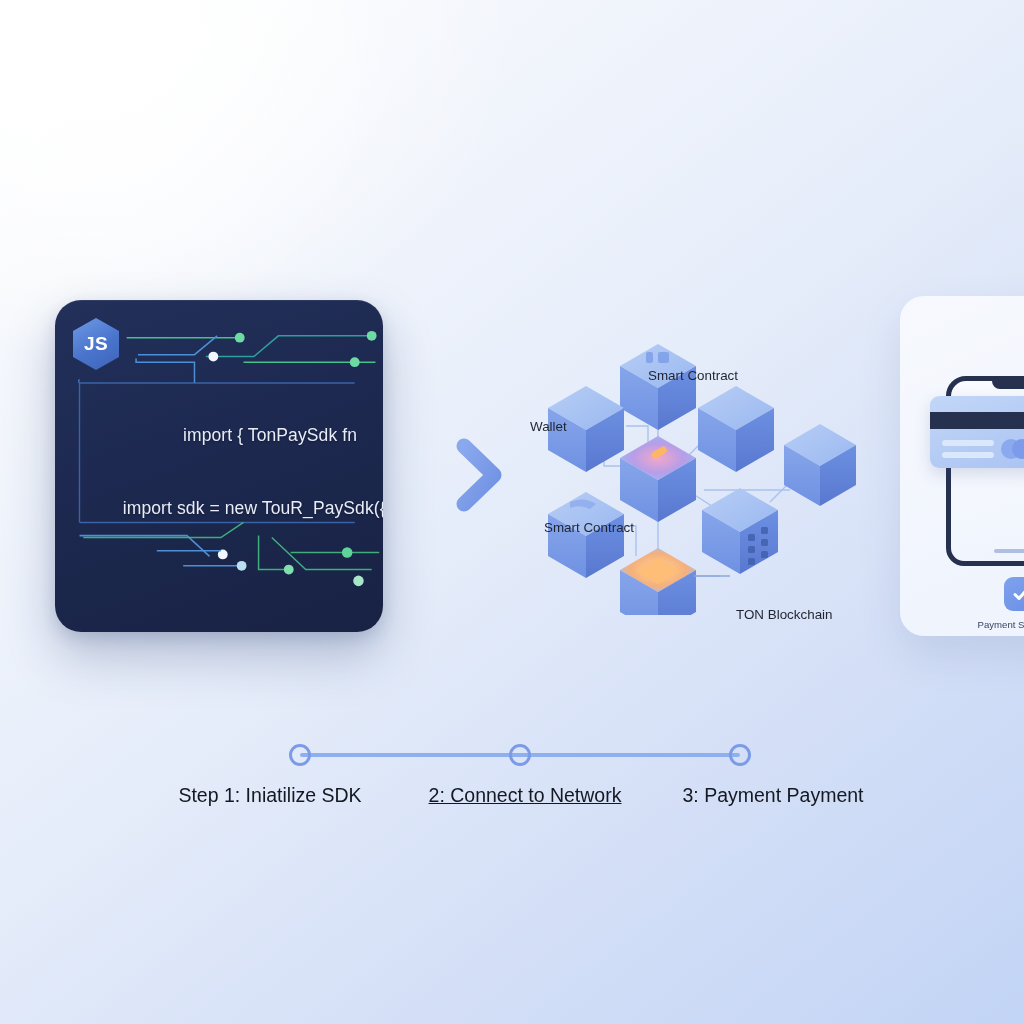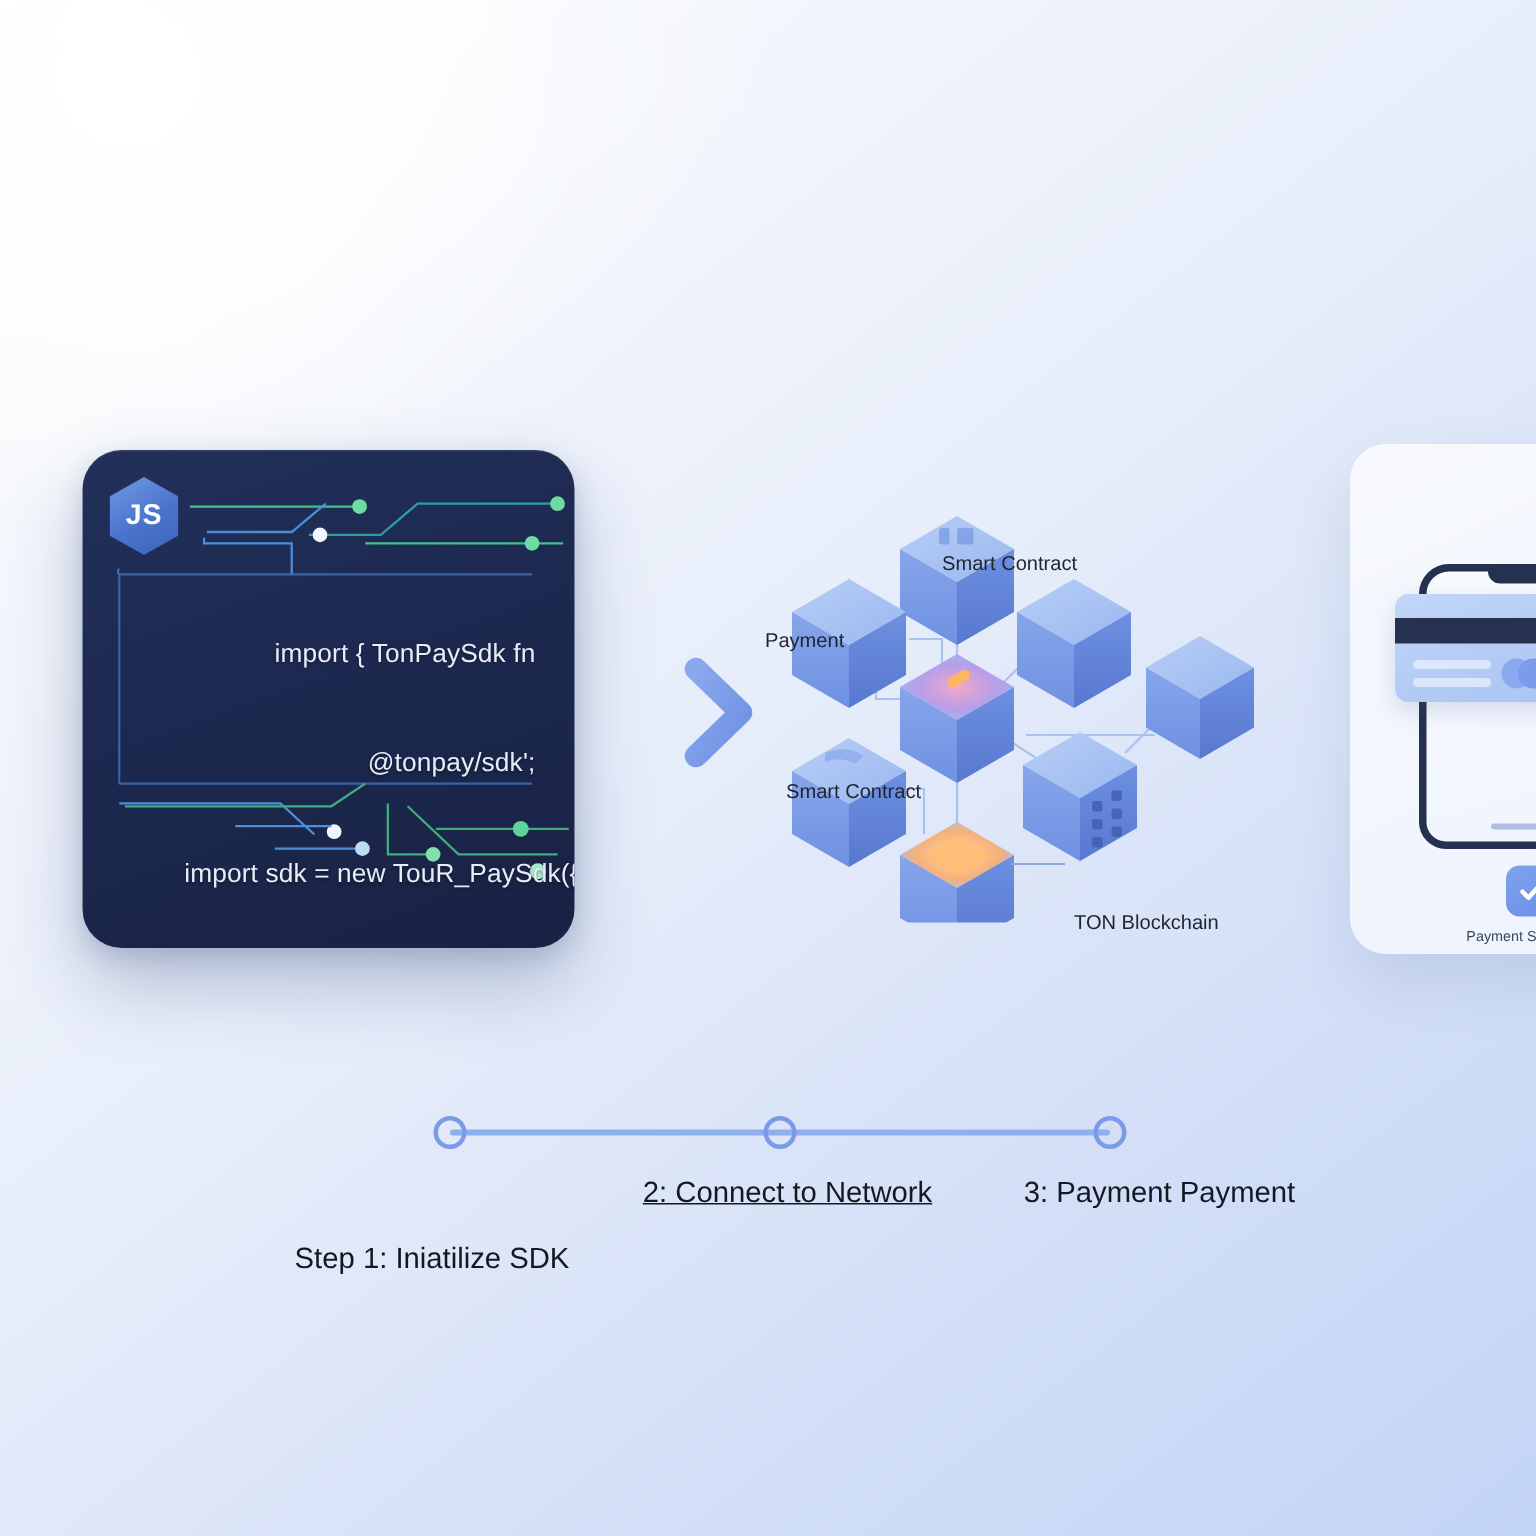--- a/index.html
+++ b/index.html
@@ -61,21 +61,21 @@
     color:#e8edf8; font-size:17.5px; line-height:24.6px;
     font-family:"Liberation Sans", sans-serif;
     white-space:pre; letter-spacing:.1px;
     text-shadow:0 1px 2px rgba(0,0,0,.35);
   }
 
   
   #flow-arrow { position:absolute; left:424px; top:432px; width:84px; height:86px; }
 
   
-  #chain { position:absolute; left:488px; top:330px; width:356px; height:285px; }
+  #chain { position:absolute; left:508px; top:330px; width:356px; height:285px; }
   .chain-label {
     position:absolute; color:#1f2430; font-size:13.4px;
     font-family:"Liberation Sans", sans-serif; white-space:nowrap;
   }
 
   
   #phone-panel {
     position:absolute; left:900px; top:296px; width:196px; height:340px;
     background:linear-gradient(155deg,#f7f9fe 0%,#eef3fd 100%);
     border-radius:24px;
@@ -178,23 +178,20 @@
     <circle cx="248" cy="286" r="5.2" fill="#7fe0ae"></circle>
     <path d="M230 252 L266 286 H336" stroke="#3fae7a" stroke-width="1.6"></path>
     <path d="M250 268 H344" stroke="#3fae7a" stroke-width="1.6"></path>
     <circle cx="310" cy="268" r="5.6" fill="#5fd49a"></circle>
     <circle cx="322" cy="298" r="5.6" fill="#a8e6c8"></circle>
   </svg>
 
   <div id="code-inner">
     <div class="code-line">
       <span>import { TonPaySdk fn</span>
-    </div>
-    <div class="code-line">
-      <span>@tonpay/sdk';</span>
     </div>
     <div class="code-line">
       <span>import sdk = new TouR_PaySdk({</span>
     </div>
     <div class="code-line">
       
     </div>
 
   </div>
 </div>
@@ -308,21 +305,21 @@
       <path d="M150 218 L188 240 L150 262 L112 240 Z" fill="url(#glowO)"></path>
       <path d="M112 240 L150 262 L150 304 L112 282 Z" fill="url(#clft)"></path>
       <path d="M188 240 L150 262 L150 304 L188 282 Z" fill="url(#crgt)"></path>
       <path d="M150 228 L172 241 L150 254 L128 241 Z" fill="#ffbe78"></path>
     </g>
 
     <path d="M186 246 H222" stroke="#8da6dd" stroke-width="1.3"></path>
   </svg>
 
   <div class="chain-label" style="left:140px; top:38px;">Smart Contract</div>
-  <div class="chain-label" style="left:22px; top:89px;">Payment</div>
+  <div class="chain-label" style="left:22px; top:89px;">Wallet</div>
   <div class="chain-label" style="left:36px; top:190px;">Smart Contract</div>
   <div class="chain-label" style="left:228px; top:241px;margin-top:36px;">TON Blockchain</div>
 </div>
 
 <div id="phone-panel">
   <div id="phone-body">
     <div id="phone-notch"></div>
 
     <div id="check-box">
       <svg width="22" height="22" viewBox="0 0 22 22" fill="none">
@@ -343,16 +340,16 @@
   </div>
 </div>
 
 <div id="steps">
   <div id="steps-track"></div>
 
   <div class="step-dot" style="left:129px;"></div>
   <div class="step-dot" style="left:349px;"></div>
   <div class="step-dot" style="left:569px;"></div>
 
-  <div class="step-label" style="left:128px;margin-top:44px;">Step 1: Iniatilize SDK</div>
+  <div class="step-label" style="left:110px;">Step 1: Iniatilize SDK</div>
   <div class="step-label" style="left:365px;text-decoration:underline;">2: Connect to Network</div>
   <div class="step-label" style="left:613px;">3: Payment Payment</div>
 </div>
 
 </body></html>

